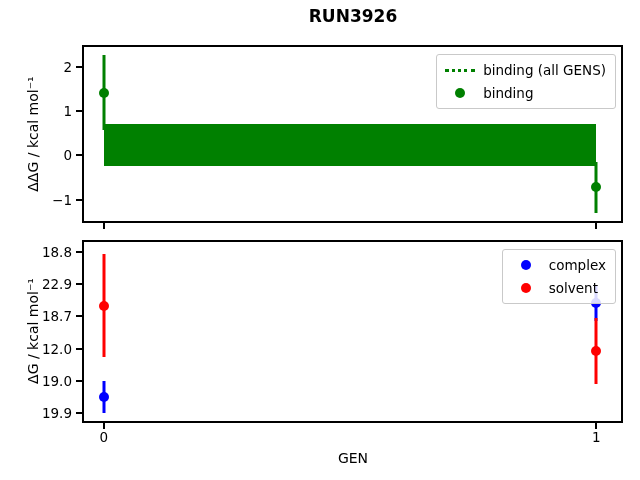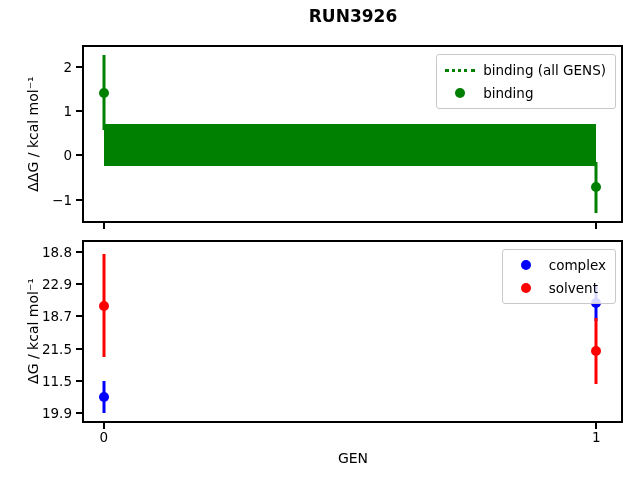--- a/index.html
+++ b/index.html
@@ -83,23 +83,23 @@
             <span class="lg-dot" style="background: rgb(0, 128, 0);"></span>
           </span>
           <span class="legend-label">binding</span>
         </div>
       </div>
     </div>
   <div class="axes" id="axes-bottom">
       <div class="ytick" style="top: 95.6679%;"></div>
       <div class="yticklabel" style="top: 95.6679%;">19.9</div>
       <div class="ytick" style="top: 77.6173%;"></div>
-      <div class="yticklabel" style="top: 77.6173%;">11.5</div>
+      <div class="yticklabel" style="top: 77.6173%;">19.0</div>
       <div class="ytick" style="top: 59.5668%;"></div>
-      <div class="yticklabel" style="top: 59.5668%;">21.5</div>
+      <div class="yticklabel" style="top: 59.5668%;">12.0</div>
       <div class="ytick" style="top: 41.5162%;"></div>
       <div class="yticklabel" style="top: 41.5162%;">18.7</div>
       <div class="ytick" style="top: 23.4657%;"></div>
       <div class="yticklabel" style="top: 23.4657%;">22.9</div>
       <div class="ytick" style="top: 5.41516%;"></div>
       <div class="yticklabel" style="top: 5.41516%;">18.8</div>
       <div class="xtick" style="left: 3.66972%;"></div>
       <div class="xticklabel" style="left: 3.66972%;">0</div>
       <div class="xtick" style="left: 95.4128%;"></div>
       <div class="xticklabel" style="left: 95.4128%;">1</div>

